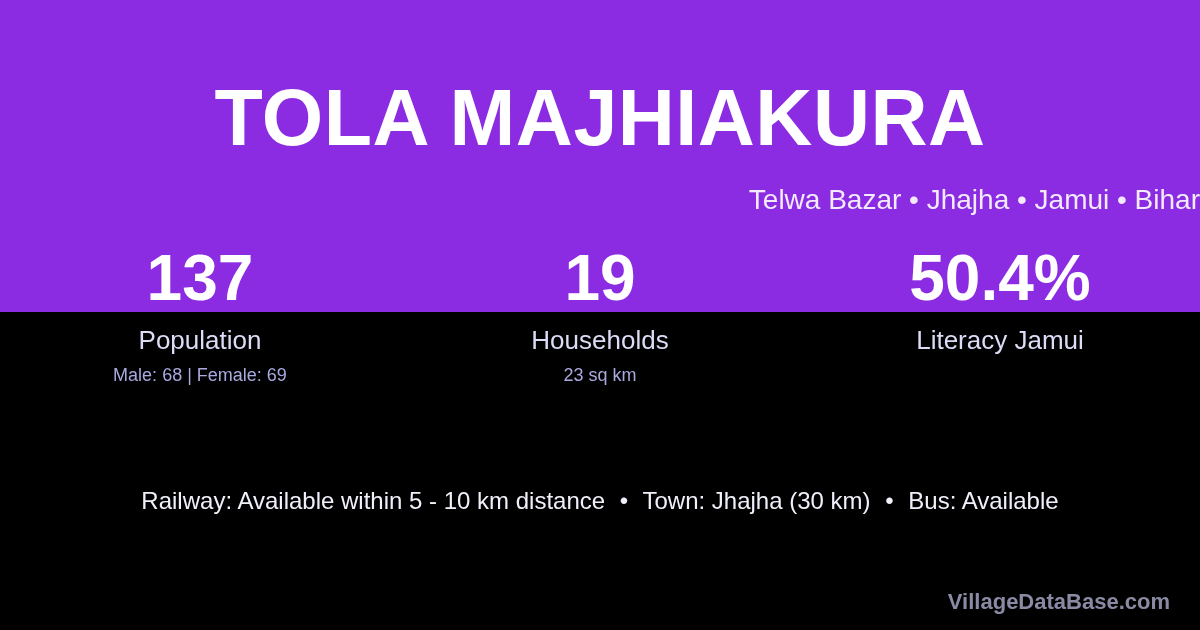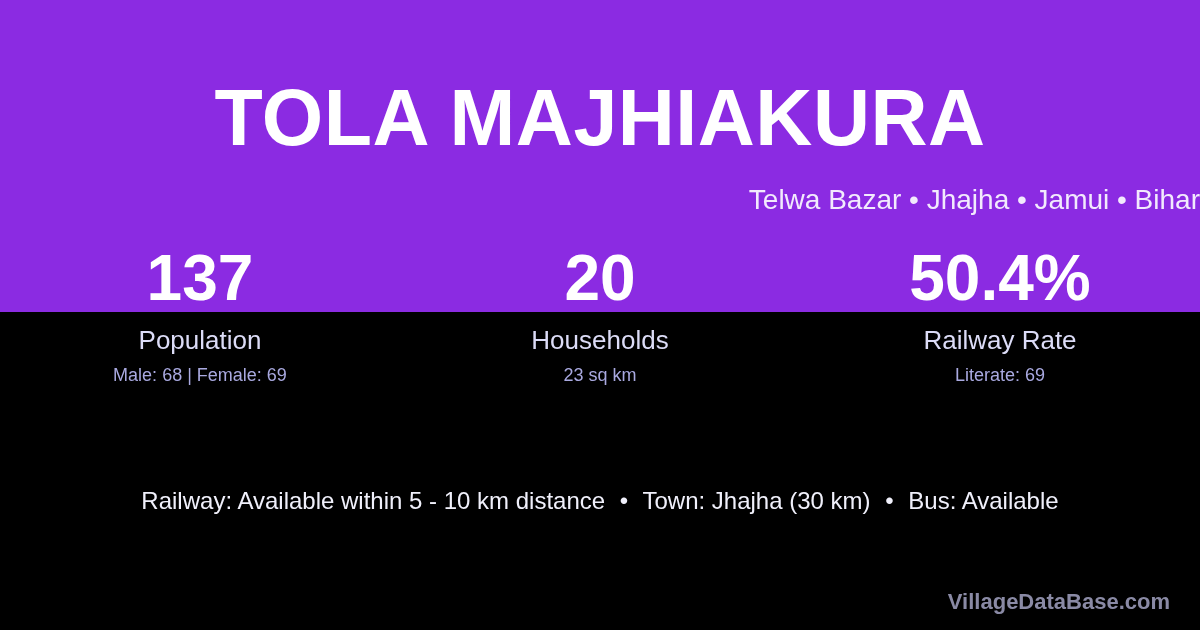--- a/index.html
+++ b/index.html
@@ -133,29 +133,28 @@
 
   <div class="stats-row">
 
     <div class="stat">
       <div class="stat-value">137</div>
       <div class="stat-label">Population</div>
       <div class="stat-sub">Male: 68 | Female: 69</div>
     </div>
 
     <div class="stat">
-      <div class="stat-value">20</div>
+      <div class="stat-value">19</div>
       <div class="stat-label">Households</div>
       <div class="stat-sub">23 sq km</div>
     </div>
 
     <div class="stat">
       <div class="stat-value">50.4%</div>
-      <div class="stat-label">Railway Rate</div>
-      <div class="stat-sub">Literate: 69</div>
+      <div class="stat-label">Literacy Jamui</div>
     </div>
 
   </div>
 
   <div class="info-line">
     <span>Railway: Available within 5 - 10 km distance</span>
     <span class="info-sep">•</span>
     <span>Town: Jhajha (30 km)</span>
     <span class="info-sep">•</span>
     <span>Bus: Available</span>

